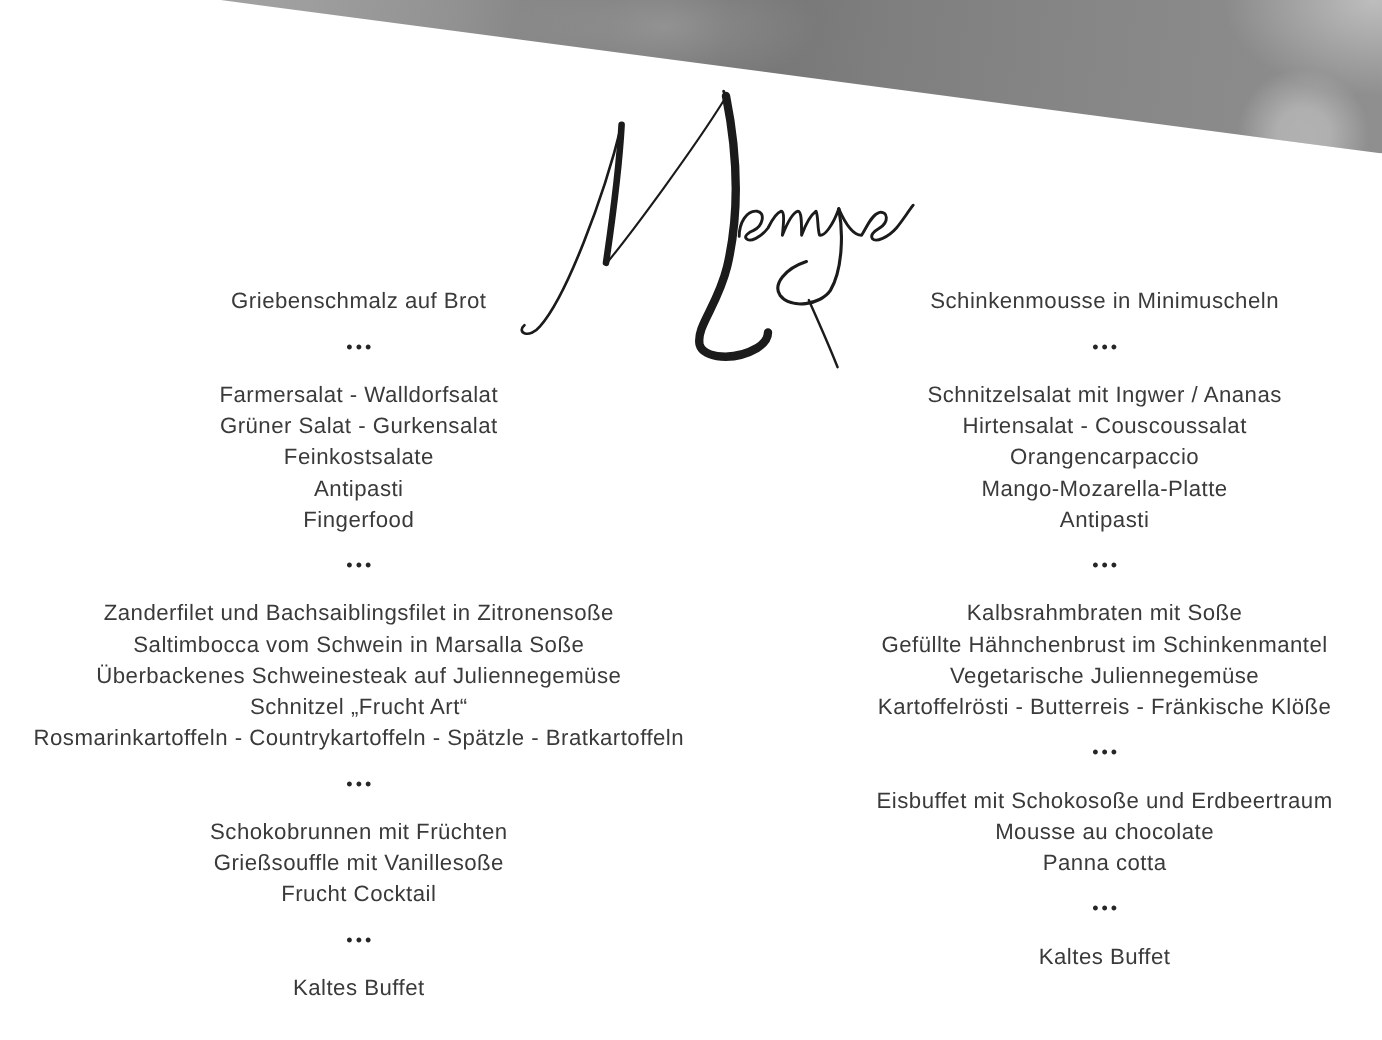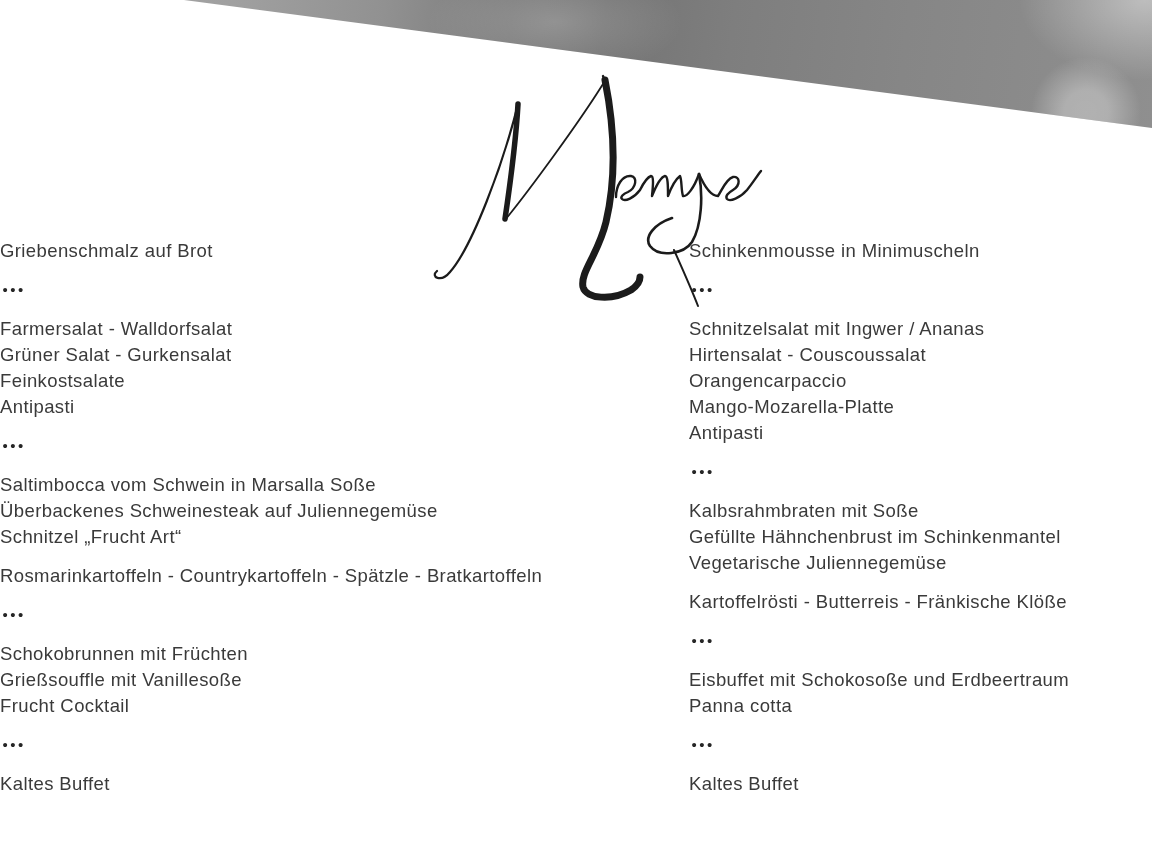--- a/index.html
+++ b/index.html
@@ -24,29 +24,29 @@
   
   .title-svg { position: absolute; left: 428px; top: 60px; width: 342px; height: 255px; }
   .title-svg path { fill: none; stroke: #1b1b1b; stroke-linecap: round; stroke-linejoin: round; }
   .sr-only {
     position: absolute; width: 1px; height: 1px;
     overflow: hidden; clip: rect(0 0 0 0); white-space: nowrap;
   }
   
   .menu-column {
     position: absolute; top: 238px;
-    text-align: left; white-space: nowrap;
+    text-align: center; white-space: nowrap;
   }
   .menu-column.left  { left: 0px;   width: 598px; }
   .menu-column.right { left: 689px; width: 463px; }
   .menu-item {
     font-size: 18.5px; line-height: 26px;
     letter-spacing: 0.4px; color: #3a3a3a;
   }
-  .course.spaced { margin-top: 13px; }
+  .course.spaced { }
   .dots {
     line-height: 26px; margin: 13px 0;
     font-size: 15px; letter-spacing: 2.5px; text-indent: 2.5px;
     color: #262626;
   }
 </style>
 </head>
 <body>
 
 <div class="photo-banner"></div>
@@ -76,23 +76,25 @@
 <div id="column-left" class="menu-column left">
     <div class="course">
       <div class="menu-item">Griebenschmalz auf Brot</div>
     </div>
     <div class="dots">•••</div>
     <div class="course">
       <div class="menu-item">Farmersalat - Walldorfsalat</div>
       <div class="menu-item">Grüner Salat - Gurkensalat</div>
       <div class="menu-item">Feinkostsalate</div>
       <div class="menu-item">Antipasti</div>
+      <div class="menu-item">Fingerfood</div>
     </div>
     <div class="dots">•••</div>
     <div class="course">
+      <div class="menu-item">Zanderfilet und Bachsaiblingsfilet in Zitronensoße</div>
       <div class="menu-item">Saltimbocca vom Schwein in Marsalla Soße</div>
       <div class="menu-item">Überbackenes Schweinesteak auf Juliennegemüse</div>
       <div class="menu-item">Schnitzel „Frucht Art“</div>
     </div>
     <div class="course spaced">
       <div class="menu-item">Rosmarinkartoffeln - Countrykartoffeln - Spätzle - Bratkartoffeln</div>
     </div>
     <div class="dots">•••</div>
     <div class="course">
       <div class="menu-item">Schokobrunnen mit Früchten</div>
@@ -121,19 +123,20 @@
       <div class="menu-item">Kalbsrahmbraten mit Soße</div>
       <div class="menu-item">Gefüllte Hähnchenbrust im Schinkenmantel</div>
       <div class="menu-item">Vegetarische Juliennegemüse</div>
     </div>
     <div class="course spaced">
       <div class="menu-item">Kartoffelrösti - Butterreis - Fränkische Klöße</div>
     </div>
     <div class="dots">•••</div>
     <div class="course">
       <div class="menu-item">Eisbuffet mit Schokosoße und Erdbeertraum</div>
+      <div class="menu-item">Mousse au chocolate</div>
       <div class="menu-item">Panna cotta</div>
     </div>
     <div class="dots">•••</div>
     <div class="course">
       <div class="menu-item">Kaltes Buffet</div>
     </div>
   </div>
 
 </body></html>

